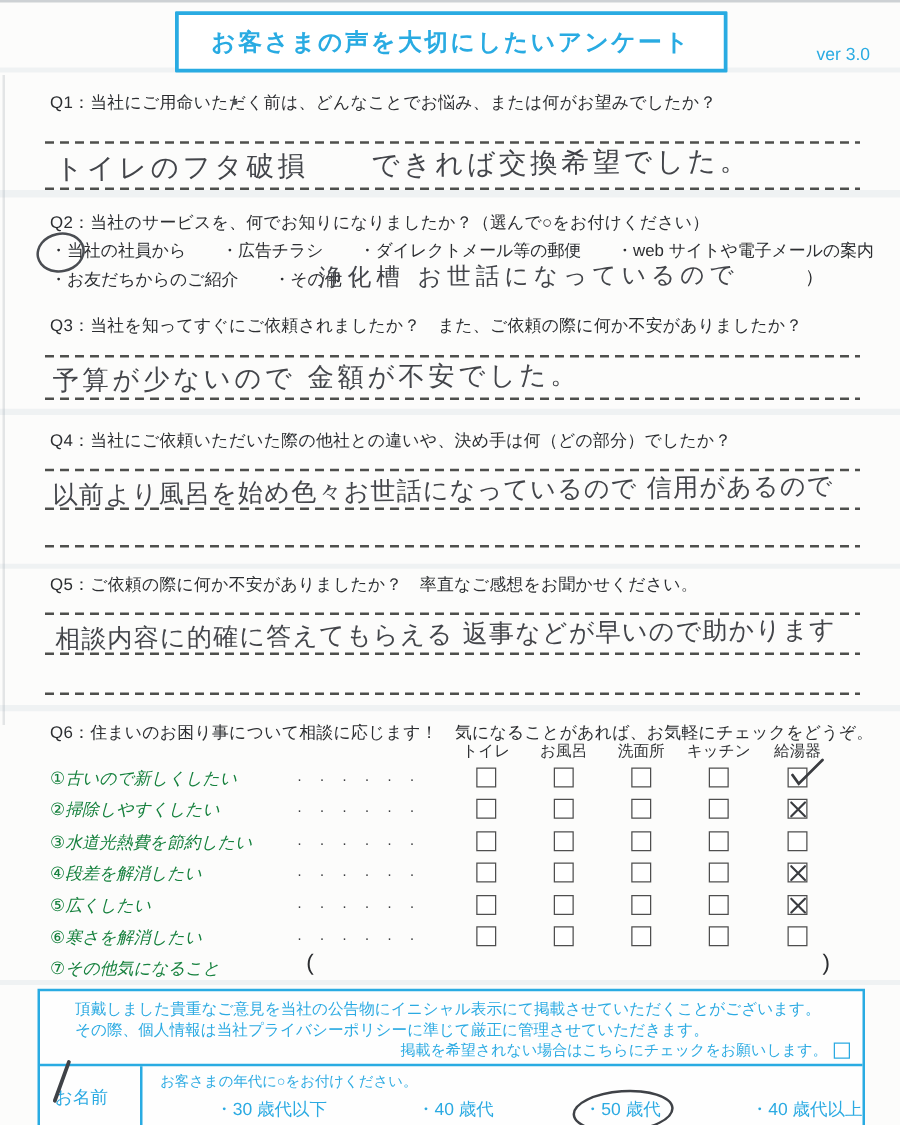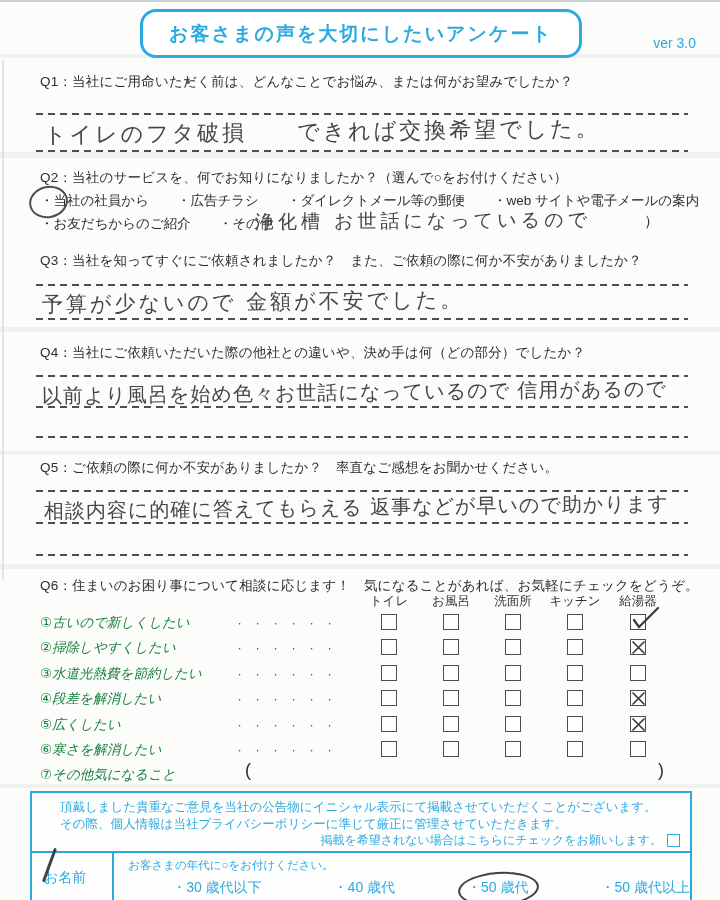--- a/index.html
+++ b/index.html
@@ -4,21 +4,21 @@
 <style>
   html,body{margin:0;padding:0;}
   .page{position:relative;width:720px;height:900px;background:#fcfcfb;overflow:hidden;
         font-family:"Liberation Sans","DejaVu Sans",sans-serif;color:#2e3033;}
   
   .topline{position:absolute;top:0;left:0;right:0;height:2px;background:#cdd1d4;}
   .leftline{position:absolute;left:2px;top:60px;width:2px;height:520px;background:rgba(130,140,150,0.20);}
   .band{position:absolute;left:0;right:0;background:rgba(156,178,192,0.13);}
   
   .title-box{position:absolute;left:140px;top:9px;width:436px;height:43px;border:3px solid #29abe2;
-             border-radius:16px;display:flex;align-items:center;justify-content:center;
+             border-radius:1px;display:flex;align-items:center;justify-content:center;
              color:#29abe2;font-size:19px;font-weight:bold;letter-spacing:2px;background:#fff;}
   .ver{position:absolute;right:24px;top:11px;color:#29abe2;font-size:14px;margin-top:24px;}
   
   .q{position:absolute;left:40px;width:650px;font-size:13.5px;color:#2b2d30;letter-spacing:0.2px;white-space:nowrap;}
   .dashline{position:absolute;left:36px;right:32px;height:2px;
             background:repeating-linear-gradient(90deg,#4e4f4c 0 7px,transparent 7px 12px);}
   .hw{position:absolute;color:#43454a;white-space:nowrap;transform:rotate(-0.7deg);
       font-family:"DejaVu Sans",sans-serif;}
   .hw-q1{left:44px;top:117px;font-size:22px;letter-spacing:3px;}
   .hw-q3{left:42px;top:288px;font-size:21px;letter-spacing:3px;}
@@ -276,20 +276,20 @@
       <div class="namecell">
         <span>お名前</span>
         <span class="penslash"></span>
       </div>
       <div class="agecell">
         <div class="ageprompt">お客さまの年代に○をお付けください。</div>
         <div class="ageopts">
             <span class="ageopt">・30 歳代以下</span>
             <span class="ageopt">・40 歳代</span>
             <span class="ageopt">・50 歳代<span class="ellipse"></span></span>
-            <span class="ageopt">・50 歳代以上</span>
+            <span class="ageopt">・40 歳代以上</span>
           </div>
       </div>
     </div>
   </div>
   <div class="pendot"></div>
 
 </div>
 
 </body></html>

